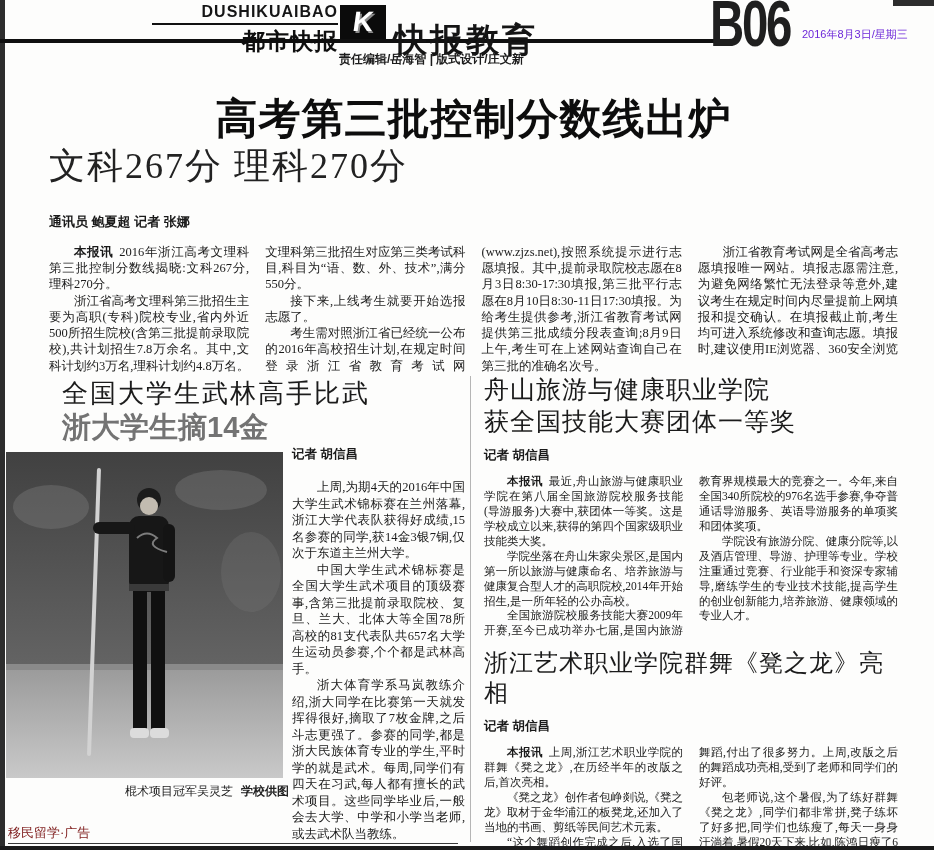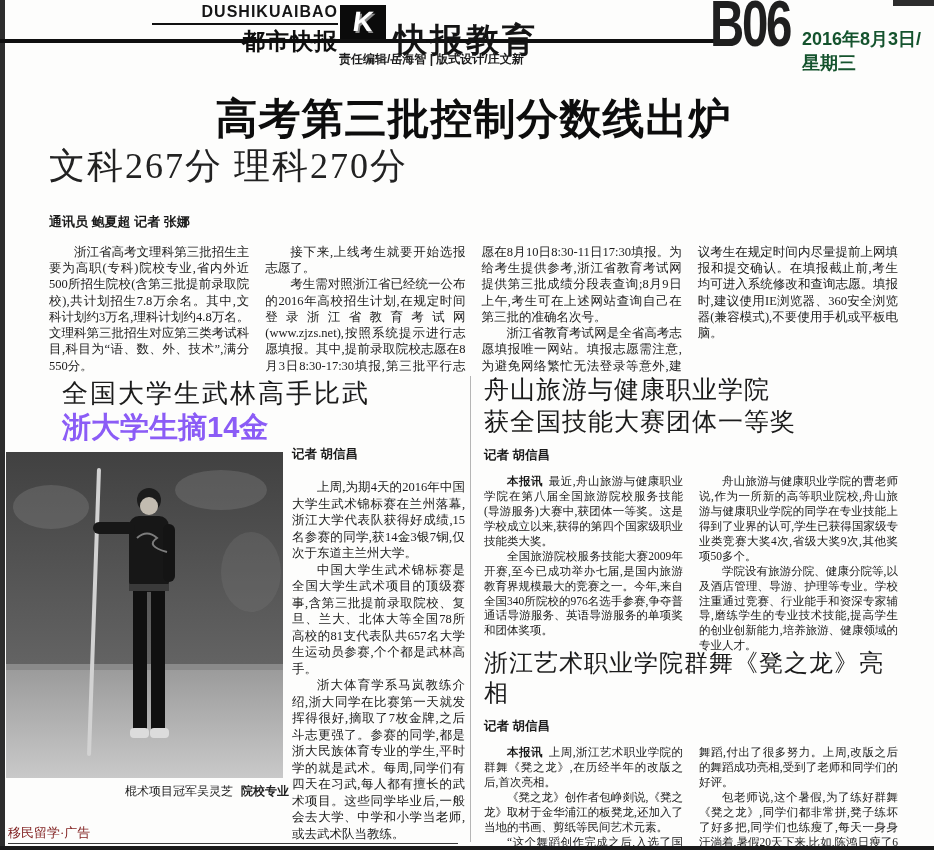--- a/index.html
+++ b/index.html
@@ -30,37 +30,37 @@
                font-family:"Liberation Sans",sans-serif; font-weight:900; font-size:28px; }
   .k-logo span { transform:skewX(-8deg); text-shadow:2px 2px 0 #8a8a8a; }
   .section-title { position:absolute; left:394px; top:18px; font-family:"Liberation Sans",sans-serif;
                    font-weight:600; font-size:33px; letter-spacing:3px; color:#141414; }
   .editors  { position:absolute; left:339px; top:51px; font-family:"Liberation Sans",sans-serif;
               font-weight:bold; font-size:12px; color:#1c1c1c; }
   .page-no  { position:absolute; left:710px; top:-8px; font-family:"Liberation Sans",sans-serif;
               font-weight:900; font-size:64px; letter-spacing:-3px; color:#1f1f1f;
               transform:scaleX(0.74); transform-origin:left top; line-height:1; }
   .edition-date { position:absolute; left:802px; top:27px; font-family:"Liberation Sans",sans-serif;
-                  font-weight:bold; font-size:18px; color:#14532d; }
+                  font-weight:normal; font-size:11px; color:#6d28d9; }
 
   
   .lead { position:absolute; left:49px; top:96px; width:849px; }
   .lead-headline { font-family:"Liberation Sans",sans-serif; font-weight:900; font-size:42px;
                    letter-spacing:1px; color:#0d0d0d; line-height:1.1;text-align:center; }
   .lead-subhead  { font-size:36px; letter-spacing:2px; color:#222; margin-top:5px; line-height:1.1; }
   .lead-byline   { font-family:"Liberation Sans",sans-serif; font-weight:bold; font-size:13px; margin-top:26px; }
   .lead-cols { margin-top:13px; column-count:4; column-gap:16px; height:134px; overflow:hidden;
                font-size:12.5px; line-height:1.3; text-align:justify; }
   p.para { text-indent:2em; }
   .lede  { font-family:"Liberation Sans",sans-serif; font-weight:bold; margin-right:6px; }
 
   
   .wushu-title1 { position:absolute; left:62px; top:376px; font-size:26px; letter-spacing:2px; color:#1b1b1b; }
   .wushu-title2 { position:absolute; left:62px; top:408px; font-family:"Liberation Sans",sans-serif;
-                  font-weight:900; font-size:29px; color:#8b5cf6; }
+                  font-weight:900; font-size:29px; color:#737373; }
   .photo-box { position:absolute; left:6px; top:452px; width:277px; height:326px; background:#555; }
   .photo-caption { position:absolute; left:6px; top:783px; width:283px; text-align:right; font-size:12px; color:#222; }
   .photo-caption .credit { font-family:"Liberation Sans",sans-serif; font-weight:bold; margin-left:8px; }
   .wushu-text { position:absolute; left:292px; top:446px; width:173px; }
   .wushu-byline { font-family:"Liberation Sans",sans-serif; font-weight:bold; font-size:12.5px; margin-bottom:16px; }
   .wushu-paras { font-size:12.5px; line-height:1.32; text-align:justify; }
 
   
   .zhoushan { position:absolute; left:484px; top:374px; width:414px; }
   .art-title { font-size:25px; letter-spacing:1px; line-height:1.26; color:#1b1b1b; }
@@ -92,20 +92,21 @@
   <div class="section-title">快报教育</div>
   <div class="editors sans">责任编辑/岳海智 | 版式设计/庄文新</div>
   <div class="page-no">B06</div>
   <div class="edition-date">2016年8月3日/星期三</div>
 
   <div class="lead">
     <div class="lead-headline">高考第三批控制分数线出炉</div>
     <div class="lead-subhead">文科267分 理科270分</div>
     <div class="lead-byline">通讯员 鲍夏超 记者 张娜</div>
     <div class="lead-cols">
+      <p class="para"><span class="lede">本报讯</span><span>2016年浙江高考文理科第三批控制分数线揭晓:文科267分,理科270分。</span></p>
       <p class="para">浙江省高考文理科第三批招生主要为高职(专科)院校专业,省内外近500所招生院校(含第三批提前录取院校),共计划招生7.8万余名。其中,文科计划约3万名,理科计划约4.8万名。文理科第三批招生对应第三类考试科目,科目为“语、数、外、技术”,满分550分。</p>
       <p class="para">接下来,上线考生就要开始选报志愿了。</p>
       <p class="para">考生需对照浙江省已经统一公布的2016年高校招生计划,在规定时间登录浙江省教育考试网(www.zjzs.net),按照系统提示进行志愿填报。其中,提前录取院校志愿在8月3日8:30-17:30填报,第三批平行志愿在8月10日8:30-11日17:30填报。为给考生提供参考,浙江省教育考试网提供第三批成绩分段表查询;8月9日上午,考生可在上述网站查询自己在第三批的准确名次号。</p>
       <p class="para">浙江省教育考试网是全省高考志愿填报唯一网站。填报志愿需注意,为避免网络繁忙无法登录等意外,建议考生在规定时间内尽量提前上网填报和提交确认。在填报截止前,考生均可进入系统修改和查询志愿。填报时,建议使用IE浏览器、360安全浏览器(兼容模式),不要使用手机或平板电脑。</p>
     </div>
   </div>
 
   <div class="wushu-title1">全国大学生武林高手比武</div>
   <div class="wushu-title2">浙大学生摘14金</div>
 
@@ -137,42 +138,42 @@
         <path d="M6,58 q10,-9 20,0 q-12,8 10,14" stroke="#7d7d7d" stroke-width="2" fill="none"></path>
         <rect x="-2" y="104" width="40" height="7" fill="#3a3a3a"></rect>
         <rect x="2" y="111" width="14" height="138" fill="#101010"></rect>
         <rect x="20" y="111" width="14" height="138" fill="#101010"></rect>
         <rect x="-1" y="248" width="19" height="10" rx="4" fill="#dcdcdc"></rect>
         <rect x="19" y="248" width="19" height="10" rx="4" fill="#dcdcdc"></rect>
       </g>
     </svg>
   </div>
   <div class="photo-caption">
-    <span>棍术项目冠军吴灵芝</span><span class="credit">院校专业</span>
+    <span>棍术项目冠军吴灵芝</span><span class="credit">学校供图</span>
   </div>
 
   <div class="wushu-text">
     <div class="wushu-byline">记者 胡信昌</div>
     <div class="wushu-paras">
       <p class="para">上周,为期4天的2016年中国大学生武术锦标赛在兰州落幕,浙江大学代表队获得好成绩,15名参赛的同学,获14金3银7铜,仅次于东道主兰州大学。</p>
       <p class="para">中国大学生武术锦标赛是全国大学生武术项目的顶级赛事,含第三批提前录取院校、复旦、兰大、北体大等全国78所高校的81支代表队共657名大学生运动员参赛,个个都是武林高手。</p>
       <p class="para">浙大体育学系马岚教练介绍,浙大同学在比赛第一天就发挥得很好,摘取了7枚金牌,之后斗志更强了。参赛的同学,都是浙大民族体育专业的学生,平时学的就是武术。每周,同学们有四天在习武,每人都有擅长的武术项目。这些同学毕业后,一般会去大学、中学和小学当老师,或去武术队当教练。</p>
     </div>
   </div>
 
   <div class="vdivider"></div>
 
   <div class="zhoushan">
     <div class="art-title">舟山旅游与健康职业学院</div>
     <div class="art-title">获全国技能大赛团体一等奖</div>
     <div class="art-byline">记者 胡信昌</div>
     <div class="two-cols">
       <p class="para"><span class="lede">本报讯</span><span>最近,舟山旅游与健康职业学院在第八届全国旅游院校服务技能(导游服务)大赛中,获团体一等奖。这是学校成立以来,获得的第四个国家级职业技能类大奖。</span></p>
+      <p class="para">学院坐落在舟山朱家尖景区,是国内第一所以旅游与健康命名、培养旅游与健康复合型人才的高职院校,2014年开始招生,是一所年轻的公办高校。</p>
       <p class="para">全国旅游院校服务技能大赛2009年开赛,至今已成功举办七届,是国内旅游教育界规模最大的竞赛之一。今年,来自全国340所院校的976名选手参赛,争夺普通话导游服务、英语导游服务的单项奖和团体奖项。</p>
-      <p class="para">舟山旅游与健康职业学院的曹老师说,作为一所新的高等职业院校,舟山旅游与健康职业学院的同学在专业技能上得到了业界的认可,学生已获得国家级专业类竞赛大奖4次,省级大奖9次,其他奖项50多个。</p>
       <p class="para">学院设有旅游分院、健康分院等,以及酒店管理、导游、护理等专业。学校注重通过竞赛、行业能手和资深专家辅导,磨练学生的专业技术技能,提高学生的创业创新能力,培养旅游、健康领域的专业人才。</p>
     </div>
   </div>
 
   <div class="dance">
     <div class="art-title">浙江艺术职业学院群舞《凳之龙》亮相</div>
     <div class="art-byline">记者 胡信昌</div>
     <div class="two-cols">
       <p class="para"><span class="lede">本报讯</span><span>上周,浙江艺术职业学院的群舞《凳之龙》,在历经半年的改版之后,首次亮相。</span></p>
       <p class="para">《凳之龙》创作者包峥剡说,《凳之龙》取材于金华浦江的板凳龙,还加入了当地的书画、剪纸等民间艺术元素。</p>

